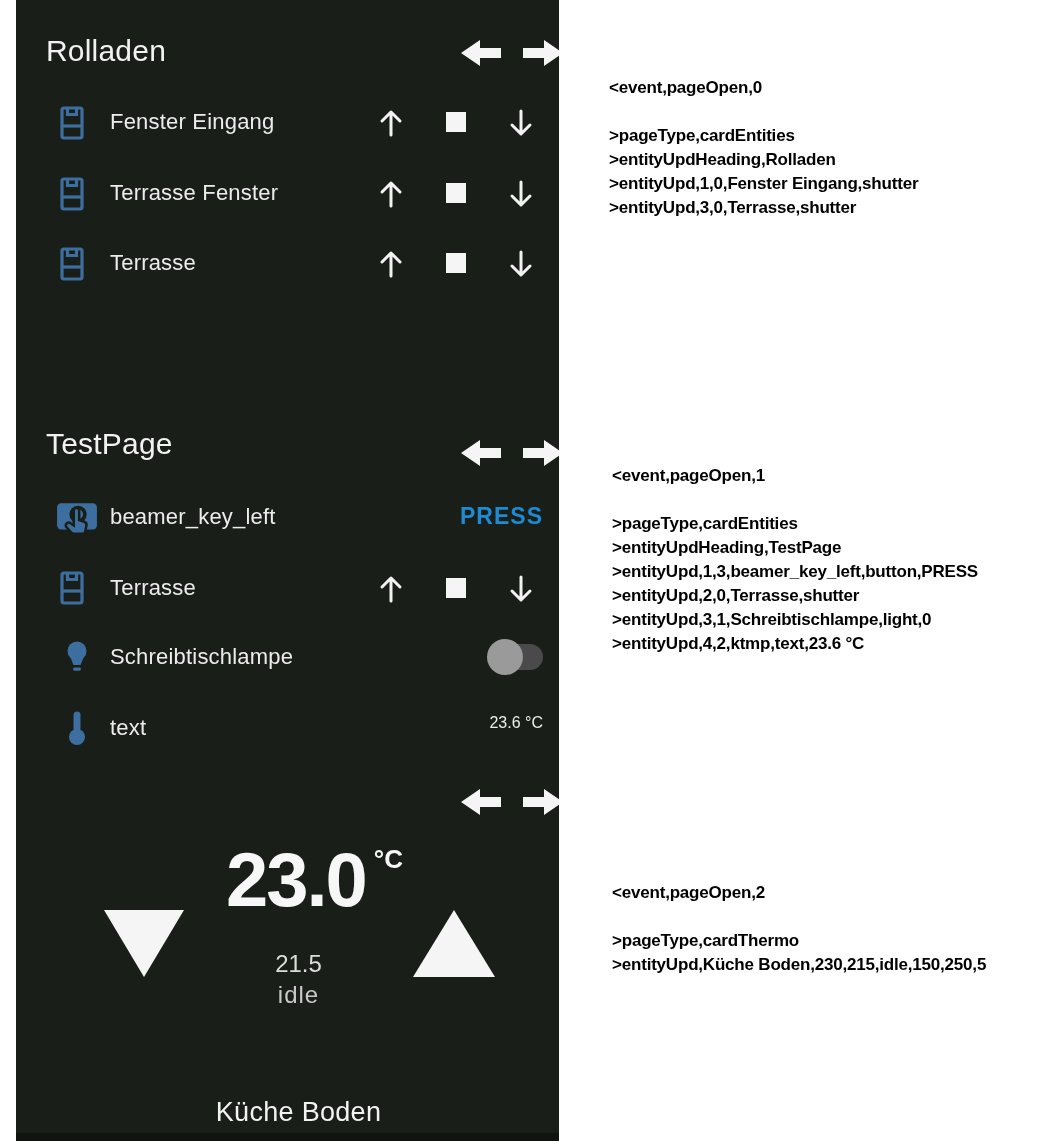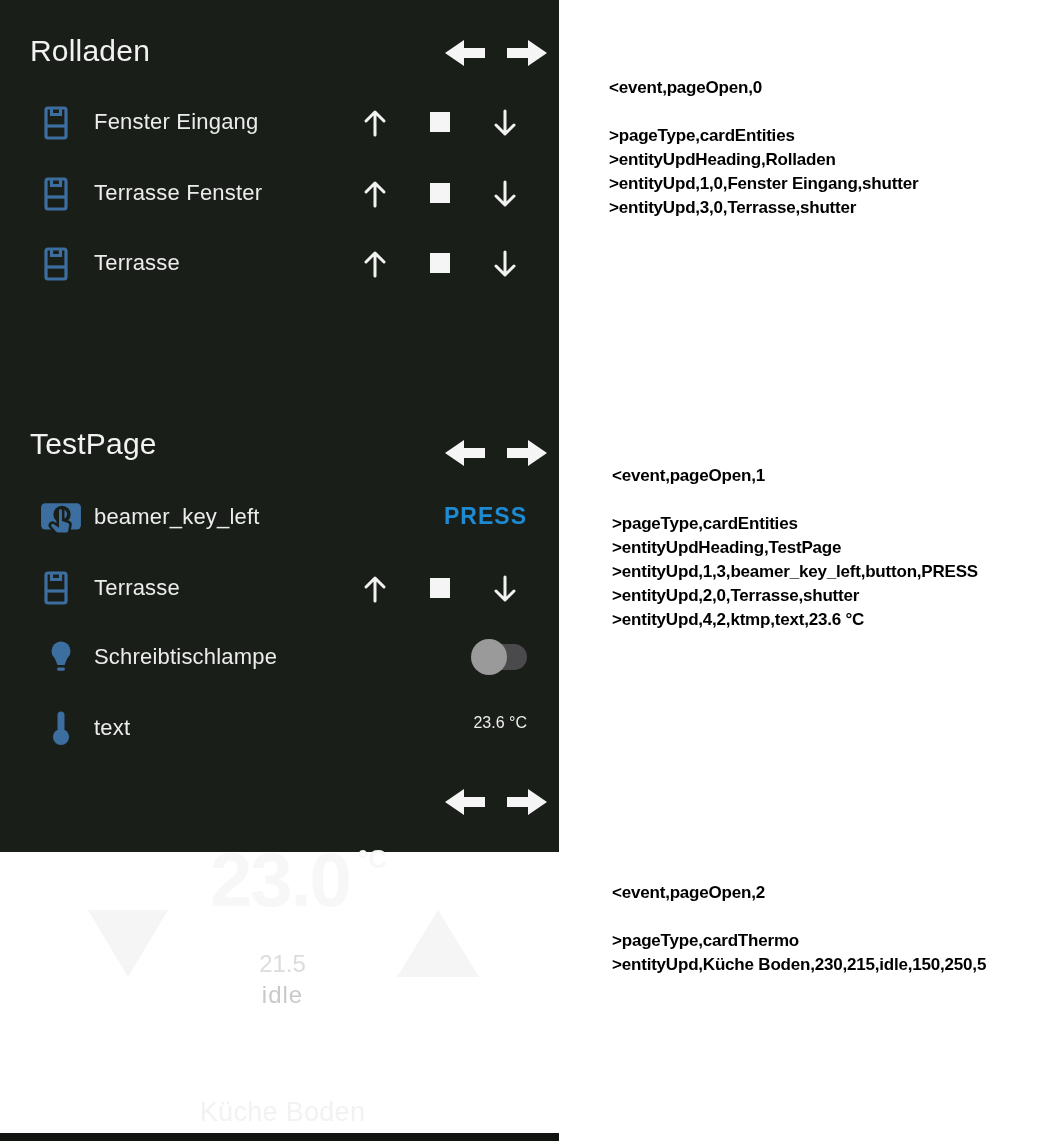--- a/index.html
+++ b/index.html
@@ -9,21 +9,21 @@
     --text_light:#ededed;
     --text_dim:#c9c9c9;
     --log_text:#000000;
   }
   *{margin:0;padding:0;box-sizing:border-box;}
   html,body{width:1045px;height:1141px;background:#ffffff;overflow:hidden;
     font-family:"Liberation Sans", sans-serif;}
   .stage{position:relative;width:1045px;height:1141px;background:#ffffff;}
   .abs{position:absolute;}
   
-  .device{position:absolute;left:0;top:0;width:565px;height:852px;
+  .device{position:absolute;left:16px;top:0;width:565px;height:1141px;
     background:var(--panel_bg,#1a1e19);color:var(--text_light,#ededed);}
   .heading{font-size:30px;font-weight:400;color:#f2f2f2;letter-spacing:.2px;}
   .entity-label{font-size:22px;font-weight:400;color:#ececec;line-height:30px;letter-spacing:.2px;}
   .press-label{font-size:23px;font-weight:600;color:var(--press_blue,#1d8ad2);
     width:127px;text-align:right;letter-spacing:1px;}
   .value-label{font-size:16px;font-weight:400;color:#ececec;width:127px;text-align:right;}
   .stop-square{width:20px;height:20px;background:#f5f5f5;}
   .f-blue{fill:var(--accent_blue,#3c6e9f);}
   .s-blue{stroke:var(--accent_blue,#3c6e9f);}
   .f-white{fill:#f5f5f5;}
@@ -277,20 +277,21 @@
       <div class="log-line">&gt;entityUpd,3,0,Terrasse,shutter</div>
     </div>
 
     <div class="log-block" style="top:464px;left:53px">
       <div class="log-line">&lt;event,pageOpen,1</div>
       <div class="log-line"></div>
       <div class="log-line">&gt;pageType,cardEntities</div>
       <div class="log-line">&gt;entityUpdHeading,TestPage</div>
       <div class="log-line">&gt;entityUpd,1,3,beamer_key_left,button,PRESS</div>
       <div class="log-line">&gt;entityUpd,2,0,Terrasse,shutter</div>
+      <div class="log-line">&gt;entityUpd,3,1,Schreibtischlampe,light,0</div>
       <div class="log-line">&gt;entityUpd,4,2,ktmp,text,23.6 °C</div>
     </div>
 
     <div class="log-block" style="top:881px;left:53px">
       <div class="log-line">&lt;event,pageOpen,2</div>
       <div class="log-line"></div>
       <div class="log-line">&gt;pageType,cardThermo</div>
       <div class="log-line">&gt;entityUpd,Küche Boden,230,215,idle,150,250,5</div>
     </div>
   </div>

